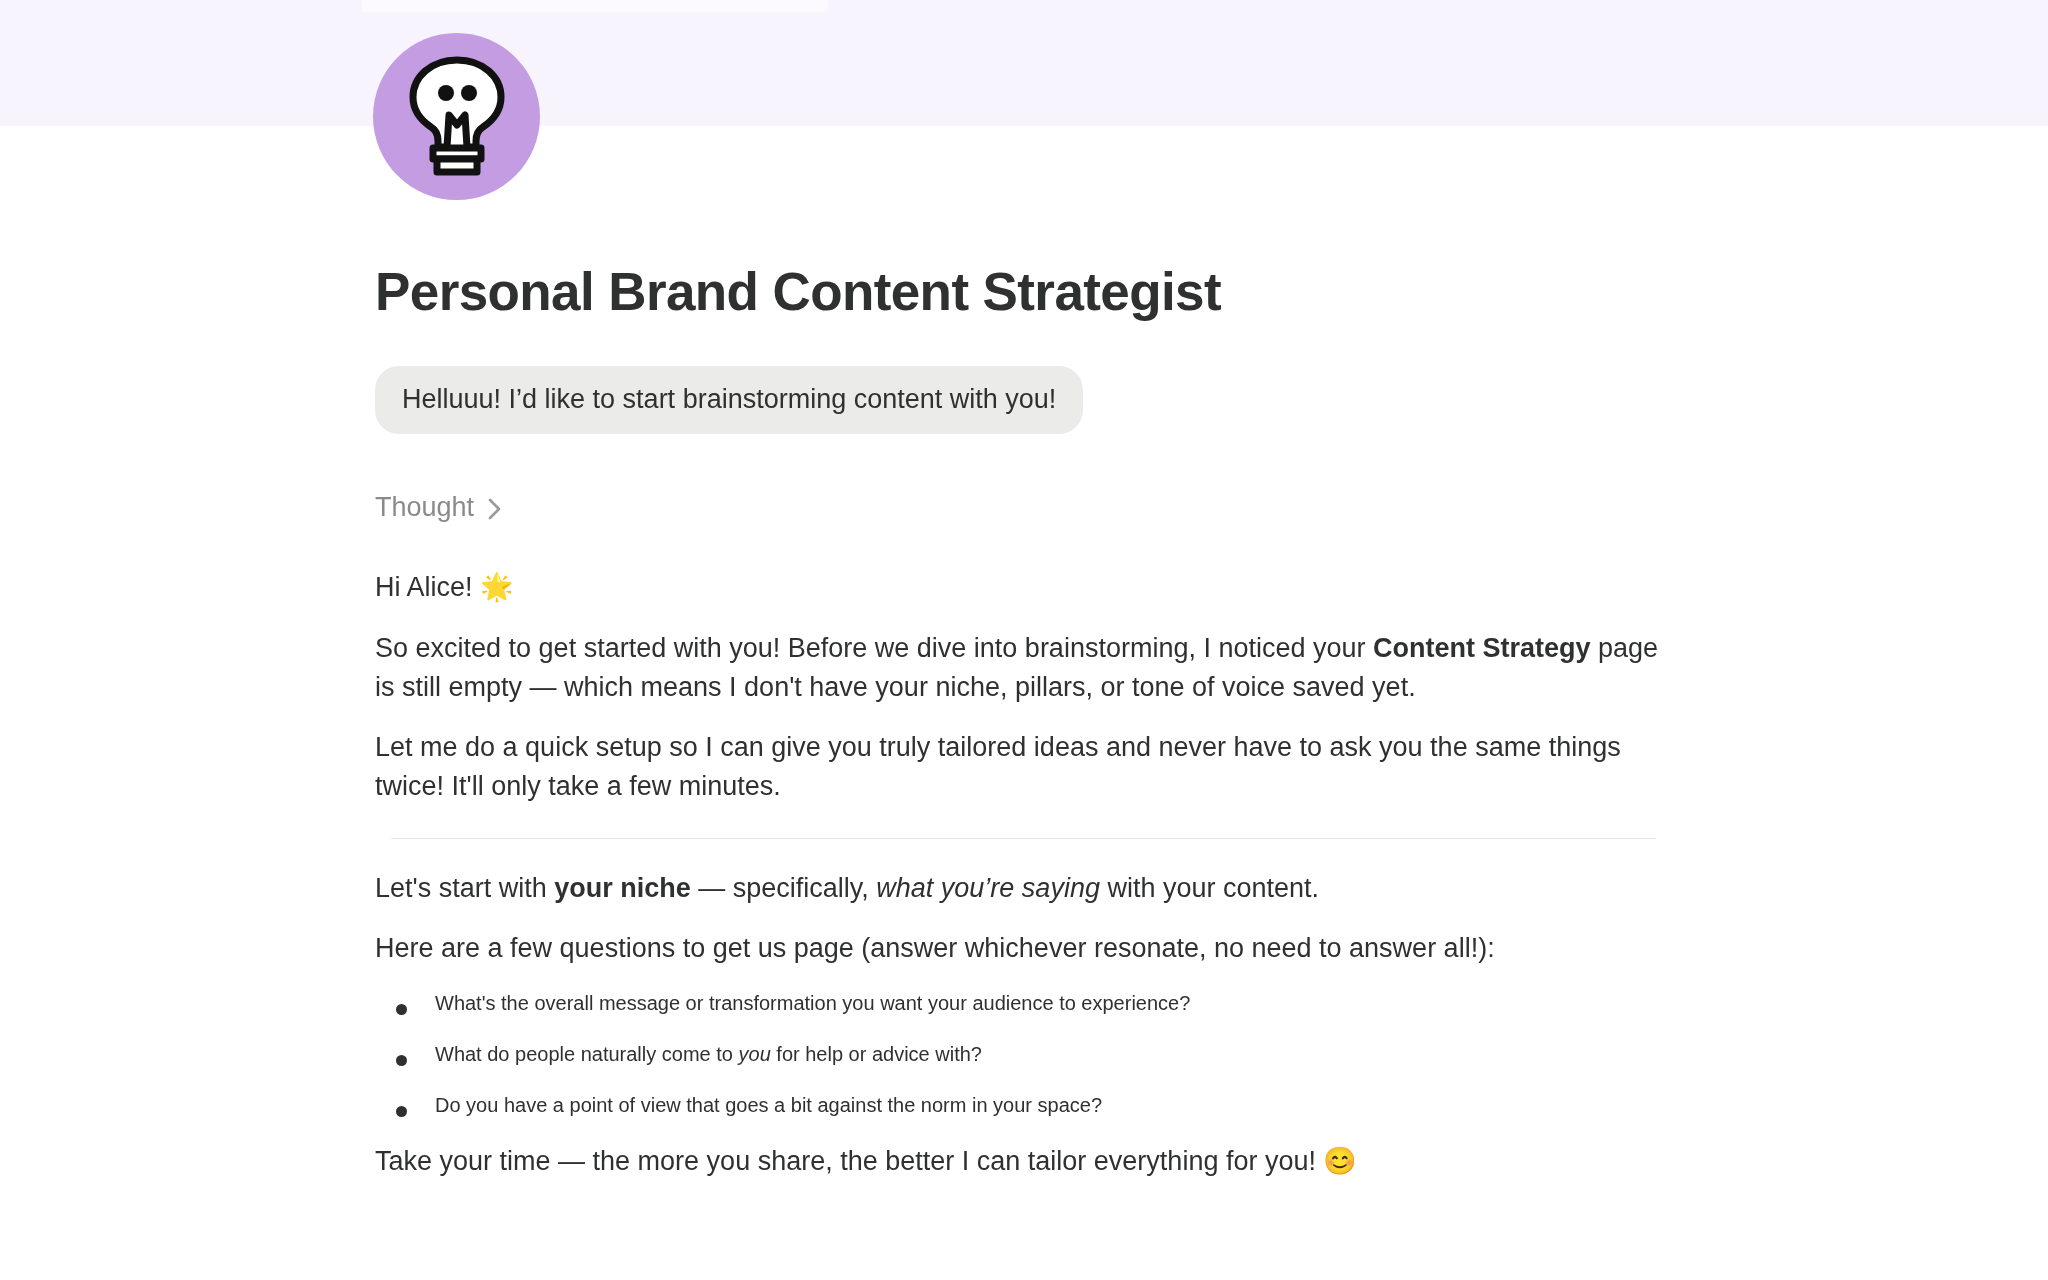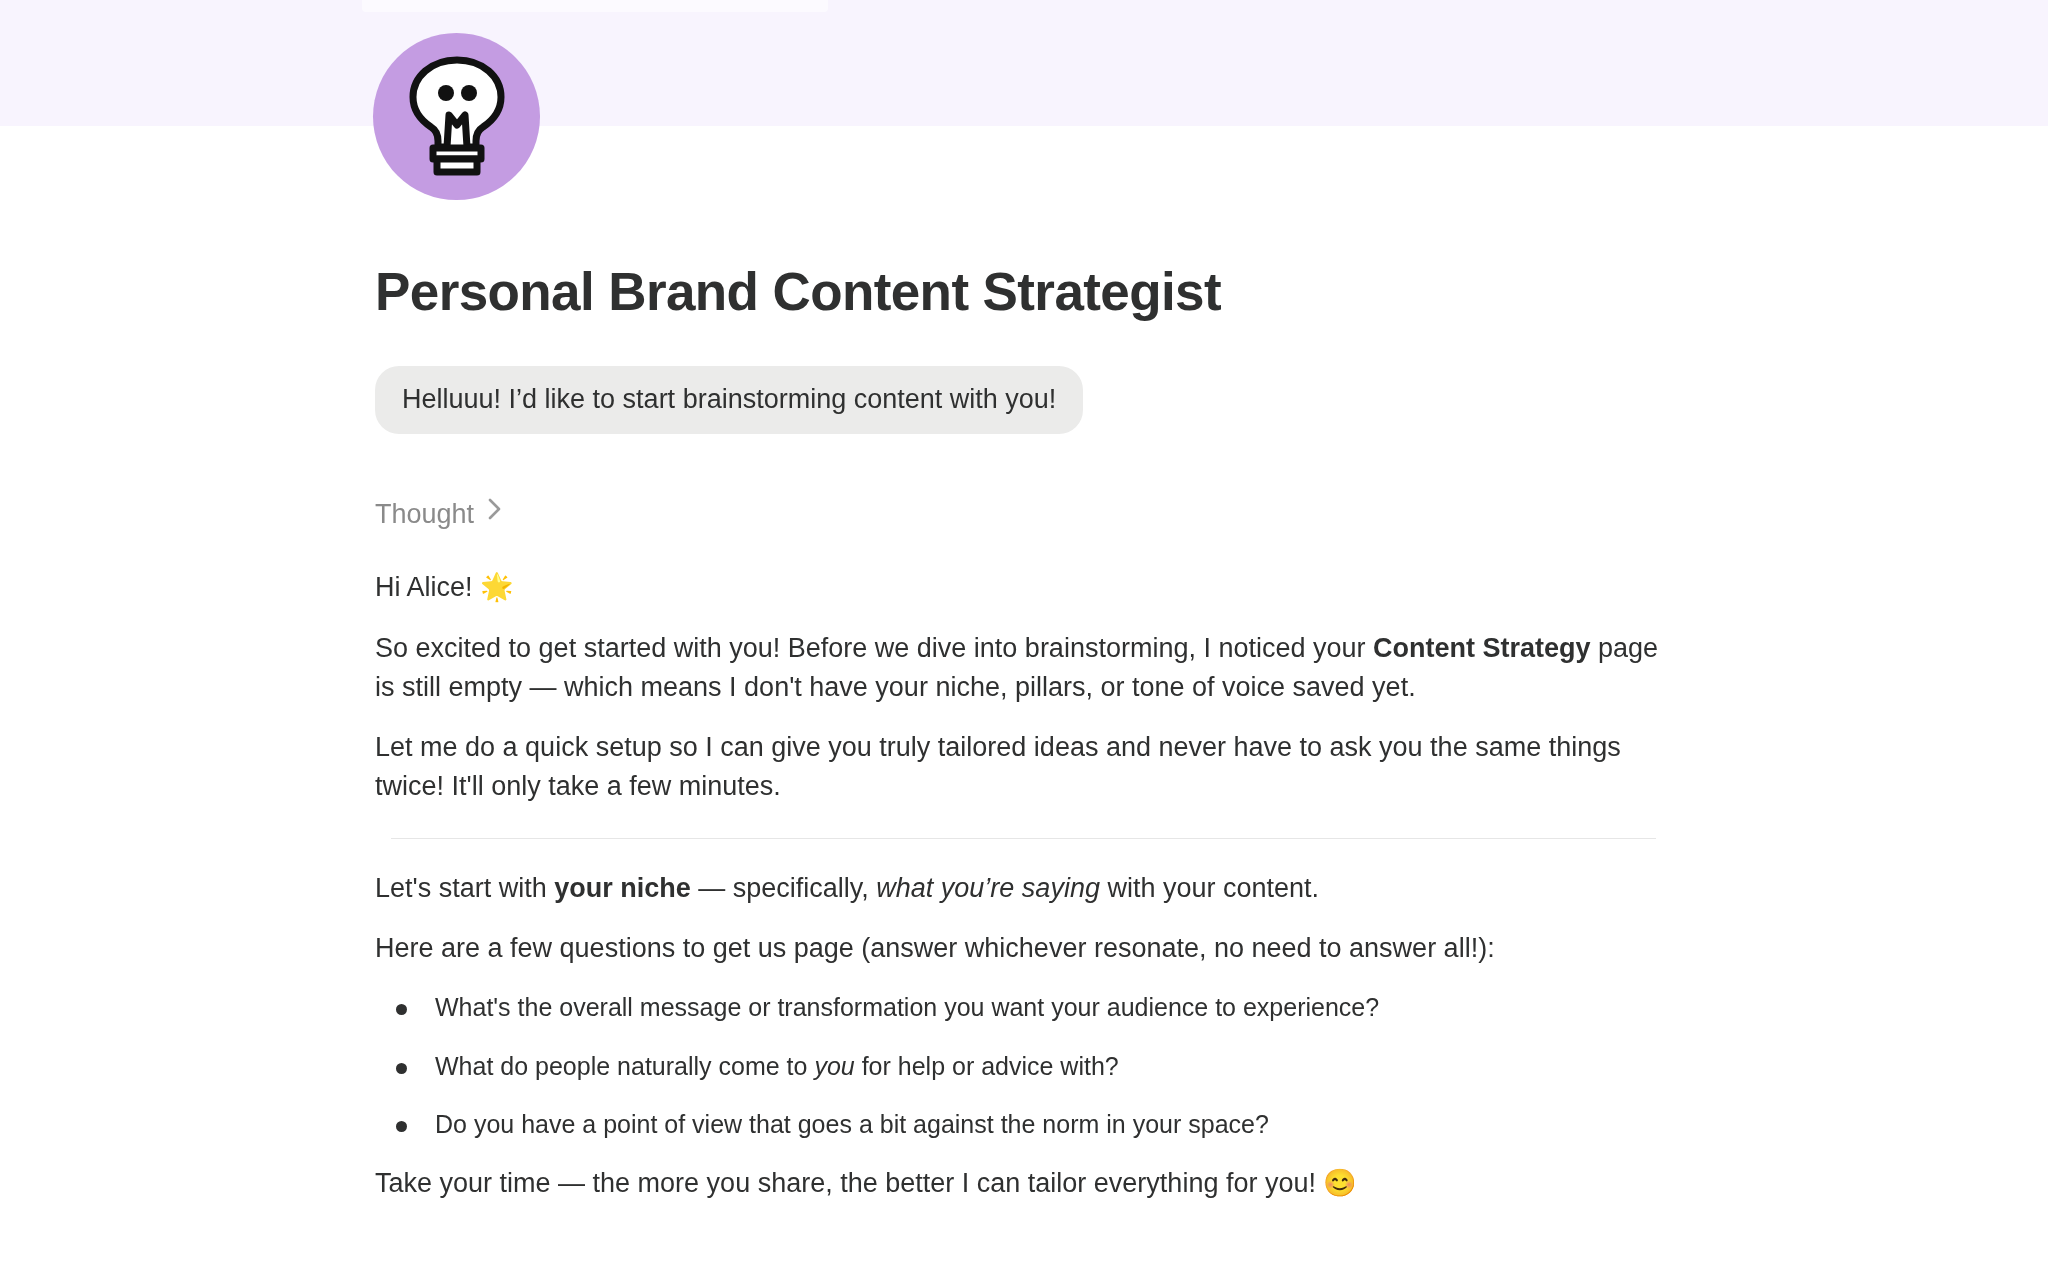--- a/index.html
+++ b/index.html
@@ -85,21 +85,21 @@
     border-radius: 24px;
     padding: 15px 27px 17px 27px;
     font-size: 27px;
     line-height: 1.35;
     max-width: 1000px;
   }
 
   
   .thought {
     display: flex;
-    align-items: flex-end;
+    align-items: flex-start;
     gap: 12px;
     margin-top: 58px;
     color: #8a8a8a;
     font-size: 27px;
   }
   .thought .chev { display: block; margin-top: 3px; }
 
   
   .msg { margin-top: 38px; }
   .msg p {
@@ -121,21 +121,21 @@
 
   ul.qlist {
     list-style: none;
     margin: 10px 0 20px 0;
     padding: 0;
   }
   ul.qlist li {
     position: relative;
     padding-left: 60px;
     margin-bottom: 22px;
-    font-size: 25px;
+    font-size: 20px;
     line-height: 1.45;
     color: #2f3030;
   }
   ul.qlist li::before {
     content: "";
     position: absolute;
     left: 21px;
     top: 15px;
     width: 11px;
     height: 11px;

